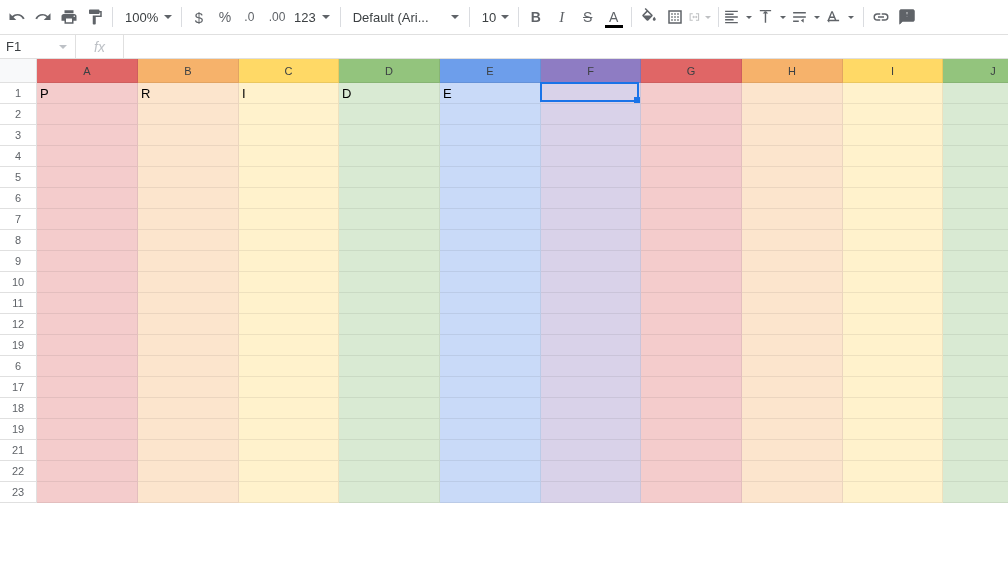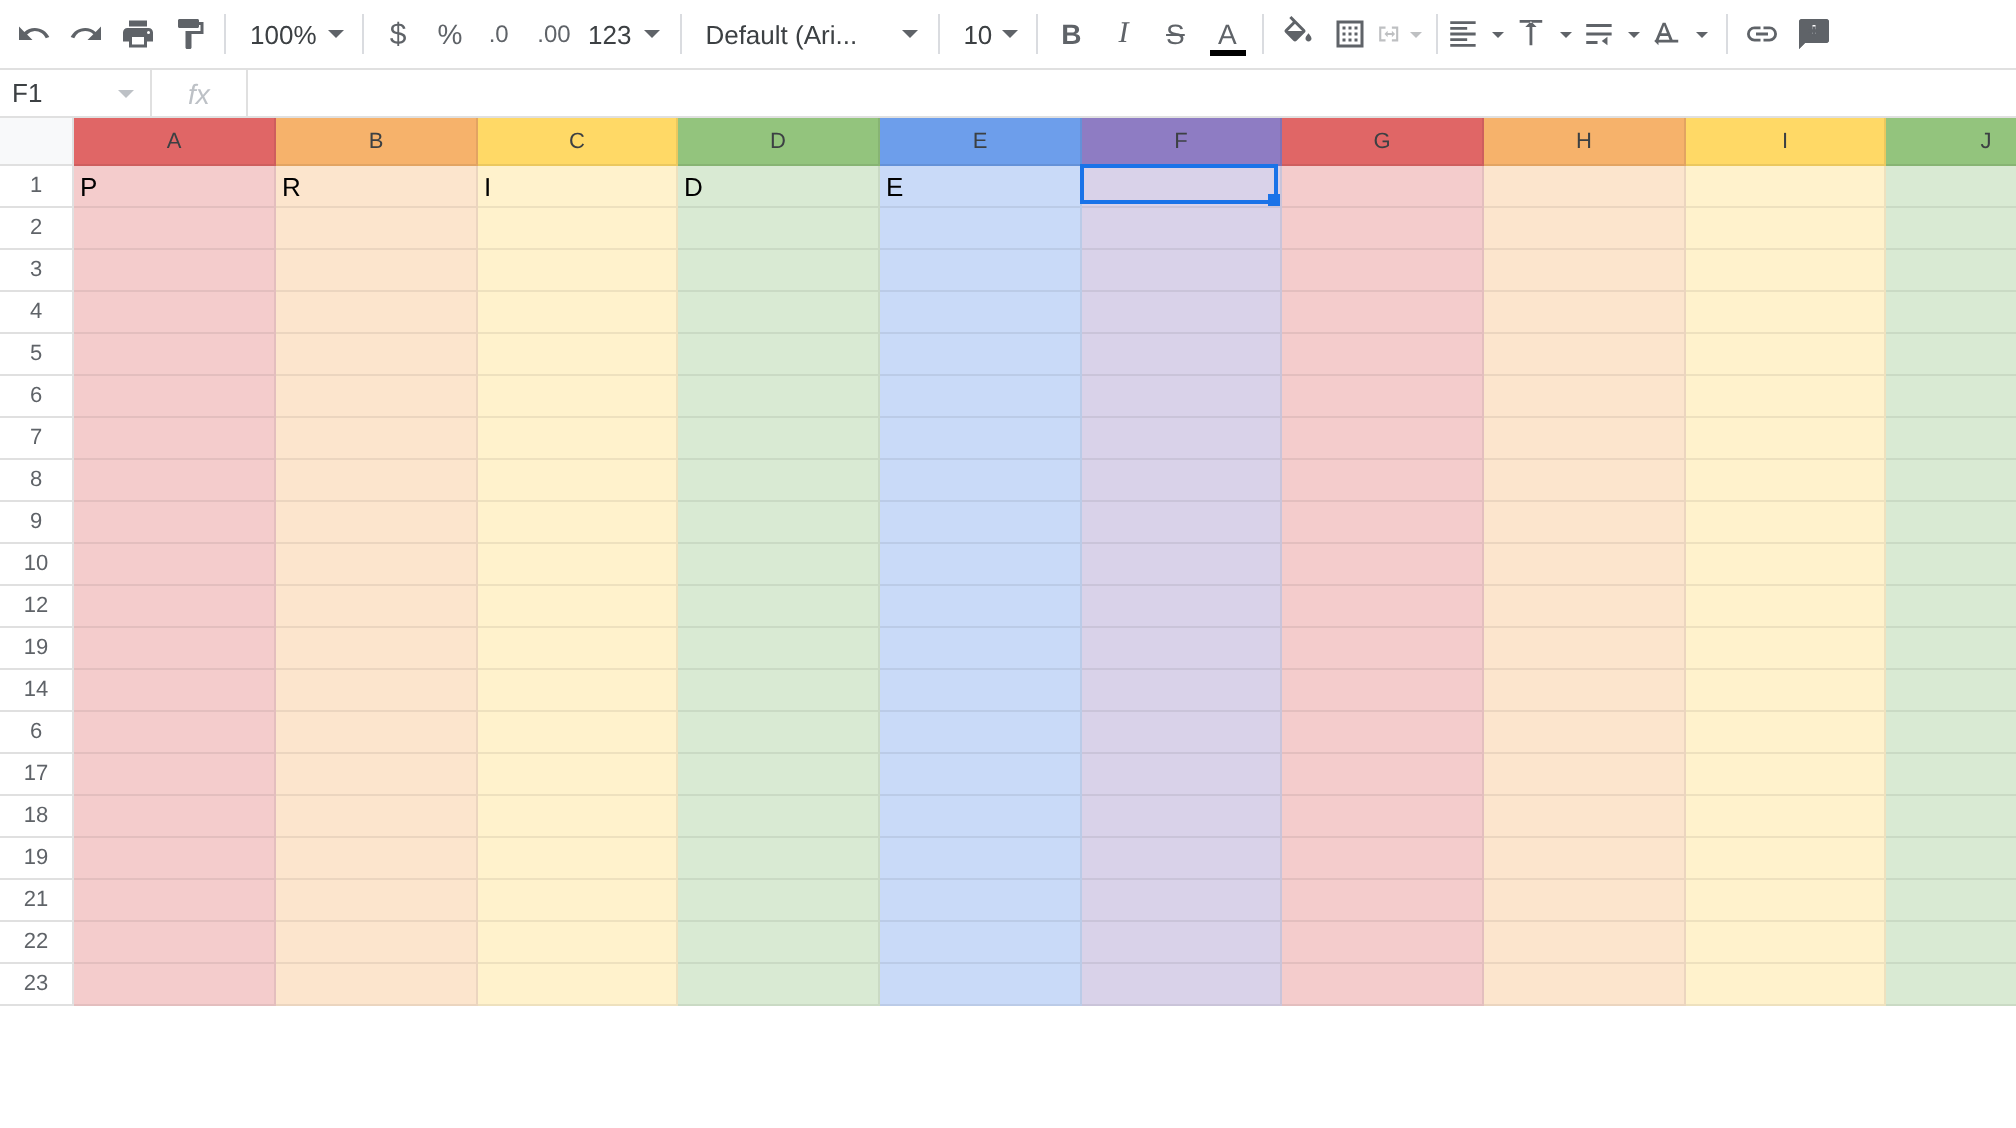--- a/index.html
+++ b/index.html
@@ -466,47 +466,47 @@
         <div class="cell" style="width: 100px; background: rgb(255, 242, 204);"></div>
         <div class="cell" style="width: 101px; background: rgb(217, 234, 211);"></div>
         <div class="cell" style="width: 101px; background: rgb(201, 218, 248);"></div>
         <div class="cell" style="width: 100px; background: rgb(217, 210, 233);"></div>
         <div class="cell" style="width: 101px; background: rgb(244, 204, 204);"></div>
         <div class="cell" style="width: 101px; background: rgb(252, 229, 205);"></div>
         <div class="cell" style="width: 100px; background: rgb(255, 242, 204);"></div>
         <div class="cell" style="width: 101px; background: rgb(217, 234, 211);"></div>
       </div>
       <div class="row">
+        <div class="row-h">11</div>
+        <div class="cell" style="width: 101px; background: rgb(244, 204, 204);"></div>
+        <div class="cell" style="width: 101px; background: rgb(252, 229, 205);"></div>
+        <div class="cell" style="width: 100px; background: rgb(255, 242, 204);"></div>
+        <div class="cell" style="width: 101px; background: rgb(217, 234, 211);"></div>
+        <div class="cell" style="width: 101px; background: rgb(201, 218, 248);"></div>
+        <div class="cell" style="width: 100px; background: rgb(217, 210, 233);"></div>
+        <div class="cell" style="width: 101px; background: rgb(244, 204, 204);"></div>
+        <div class="cell" style="width: 101px; background: rgb(252, 229, 205);"></div>
+        <div class="cell" style="width: 100px; background: rgb(255, 242, 204);"></div>
+        <div class="cell" style="width: 101px; background: rgb(217, 234, 211);"></div>
+      </div>
+      <div class="row">
         <div class="row-h">12</div>
         <div class="cell" style="width: 101px; background: rgb(244, 204, 204);"></div>
         <div class="cell" style="width: 101px; background: rgb(252, 229, 205);"></div>
         <div class="cell" style="width: 100px; background: rgb(255, 242, 204);"></div>
         <div class="cell" style="width: 101px; background: rgb(217, 234, 211);"></div>
         <div class="cell" style="width: 101px; background: rgb(201, 218, 248);"></div>
         <div class="cell" style="width: 100px; background: rgb(217, 210, 233);"></div>
         <div class="cell" style="width: 101px; background: rgb(244, 204, 204);"></div>
         <div class="cell" style="width: 101px; background: rgb(252, 229, 205);"></div>
         <div class="cell" style="width: 100px; background: rgb(255, 242, 204);"></div>
         <div class="cell" style="width: 101px; background: rgb(217, 234, 211);"></div>
       </div>
       <div class="row">
         <div class="row-h">19</div>
-        <div class="cell" style="width: 101px; background: rgb(244, 204, 204);"></div>
-        <div class="cell" style="width: 101px; background: rgb(252, 229, 205);"></div>
-        <div class="cell" style="width: 100px; background: rgb(255, 242, 204);"></div>
-        <div class="cell" style="width: 101px; background: rgb(217, 234, 211);"></div>
-        <div class="cell" style="width: 101px; background: rgb(201, 218, 248);"></div>
-        <div class="cell" style="width: 100px; background: rgb(217, 210, 233);"></div>
-        <div class="cell" style="width: 101px; background: rgb(244, 204, 204);"></div>
-        <div class="cell" style="width: 101px; background: rgb(252, 229, 205);"></div>
-        <div class="cell" style="width: 100px; background: rgb(255, 242, 204);"></div>
-        <div class="cell" style="width: 101px; background: rgb(217, 234, 211);"></div>
-      </div>
-      <div class="row">
-        <div class="row-h">14</div>
         <div class="cell" style="width: 101px; background: rgb(244, 204, 204);"></div>
         <div class="cell" style="width: 101px; background: rgb(252, 229, 205);"></div>
         <div class="cell" style="width: 100px; background: rgb(255, 242, 204);"></div>
         <div class="cell" style="width: 101px; background: rgb(217, 234, 211);"></div>
         <div class="cell" style="width: 101px; background: rgb(201, 218, 248);"></div>
         <div class="cell" style="width: 100px; background: rgb(217, 210, 233);"></div>
         <div class="cell" style="width: 101px; background: rgb(244, 204, 204);"></div>
         <div class="cell" style="width: 101px; background: rgb(252, 229, 205);"></div>
         <div class="cell" style="width: 100px; background: rgb(255, 242, 204);"></div>
         <div class="cell" style="width: 101px; background: rgb(217, 234, 211);"></div>

